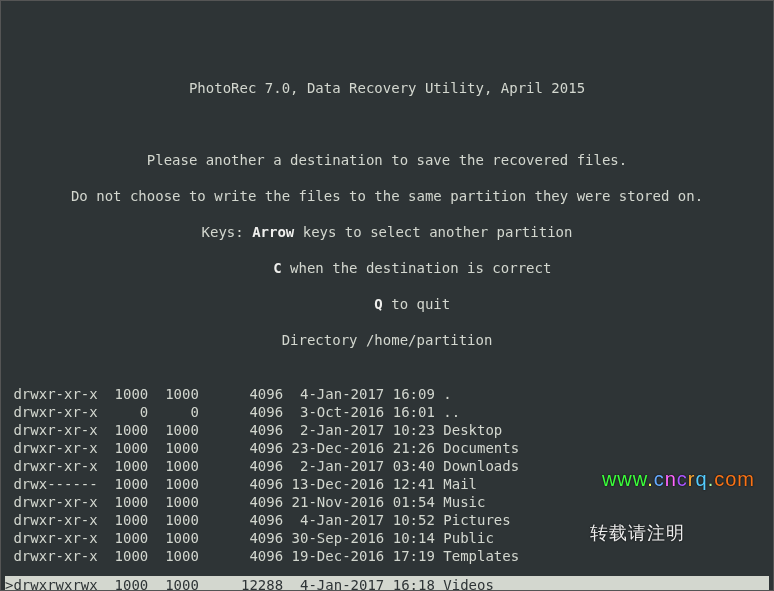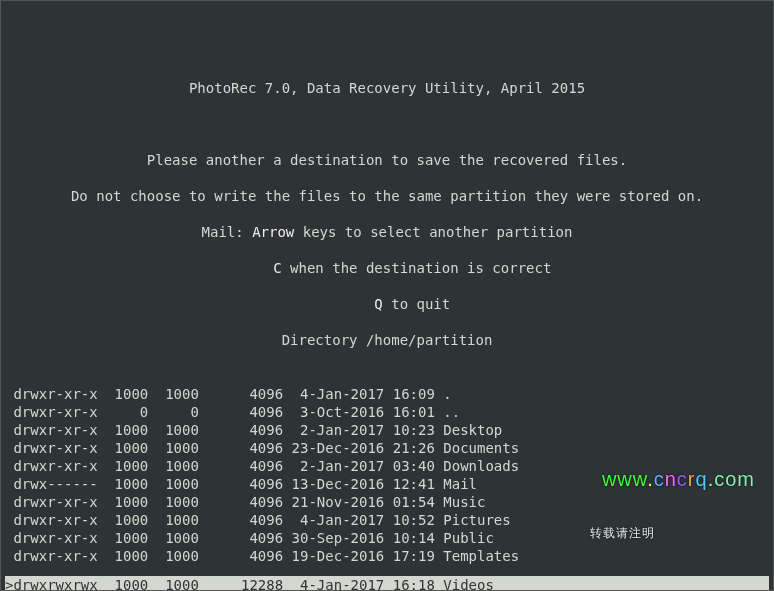--- a/index.html
+++ b/index.html
@@ -9,21 +9,21 @@
     color: #d3d7cf;
     font-family: "DejaVu Sans Mono", "Courier New", monospace;
     font-size: 14px;
     line-height: 18px;
     padding: 6px 4px;
     white-space: pre;
     position: relative;
     overflow: hidden;
     border: 1px solid #555;
   }
-  .bold { font-weight: normal; color: #eeeeec; }
+  .bold { font-weight: bold; color: #eeeeec; }
   .line { white-space: pre; text-align: center; }
   .row { white-space: pre; }
   .selected { background: #d3d7cf; color: #2e3436; margin-top: 11px; }
   .gap { height: 18px; }
   .watermark {
     position: absolute;
     right: 18px;
     bottom: 30px;
     font-family: sans-serif;
     font-size: 20px;
@@ -33,33 +33,33 @@
     text-shadow: 0 0 2px #000;
   }
   .wm-www  { color: #3cff3c; margin-left: 12px; }
   .wm-dot1 { color: #ffff55; }
   .wm-c    { color: #66aaff; }
   .wm-n    { color: #ff66ff; }
   .wm-c2   { color: #aa55ff; }
   .wm-r    { color: #ffaa33; }
   .wm-q    { color: #55ccff; }
   .wm-dot2 { color: #aaffaa; }
-  .wm-com  { color: #86efac; }
-  .wm-sub  { color: #eeeeee; font-size: 12px; }
+  .wm-com  { color: #f97316; }
+  .wm-sub  { color: #eeeeee; font-size: 18px; }
 </style>
 </head>
 <body>
 
 
 
 <div class="line">PhotoRec 7.0, Data Recovery Utility, April 2015</div>
 <div class="gap"></div>
 <div class="line">Please another a destination to save the recovered files.</div>
 <div class="line">Do not choose to write the files to the same partition they were stored on.</div>
-<div class="line"><span>Mail: </span><span class="bold">Arrow</span><span> keys to select another partition</span></div>
+<div class="line"><span>Keys: </span><span class="bold">Arrow</span><span> keys to select another partition</span></div>
 <div class="line"><span>      </span><span class="bold">C</span><span> when the destination is correct</span></div>
 <div class="line"><span>      </span><span class="bold">Q</span><span> to quit</span></div>
 <div class="line">Directory /home/partition</div>
 
 <div id="listing"><div class="row"> drwxr-xr-x  1000  1000      4096  4-Jan-2017 16:09 .</div><div class="row"> drwxr-xr-x     0     0      4096  3-Oct-2016 16:01 ..</div><div class="row"> drwxr-xr-x  1000  1000      4096  2-Jan-2017 10:23 Desktop</div><div class="row"> drwxr-xr-x  1000  1000      4096 23-Dec-2016 21:26 Documents</div><div class="row"> drwxr-xr-x  1000  1000      4096  2-Jan-2017 03:40 Downloads</div><div class="row"> drwx------  1000  1000      4096 13-Dec-2016 12:41 Mail</div><div class="row"> drwxr-xr-x  1000  1000      4096 21-Nov-2016 01:54 Music</div><div class="row"> drwxr-xr-x  1000  1000      4096  4-Jan-2017 10:52 Pictures</div><div class="row"> drwxr-xr-x  1000  1000      4096 30-Sep-2016 10:14 Public</div><div class="row"> drwxr-xr-x  1000  1000      4096 19-Dec-2016 17:19 Templates</div><div class="row selected">&gt;drwxrwxrwx  1000  1000     12288  4-Jan-2017 16:18 Videos</div><div class="row"> drwxr-xr-x  1000  1000      4096 19-Dec-2016 17:24 VirtualBox VMs</div></div>
 
 
 
 <div class="watermark">
   <div><span class="wm-www">www</span><span class="wm-dot1">.</span><span class="wm-c">c</span><span class="wm-n">n</span><span class="wm-c2">c</span><span class="wm-r">r</span><span class="wm-q">q</span><span class="wm-dot2">.</span><span class="wm-com">com</span></div>

